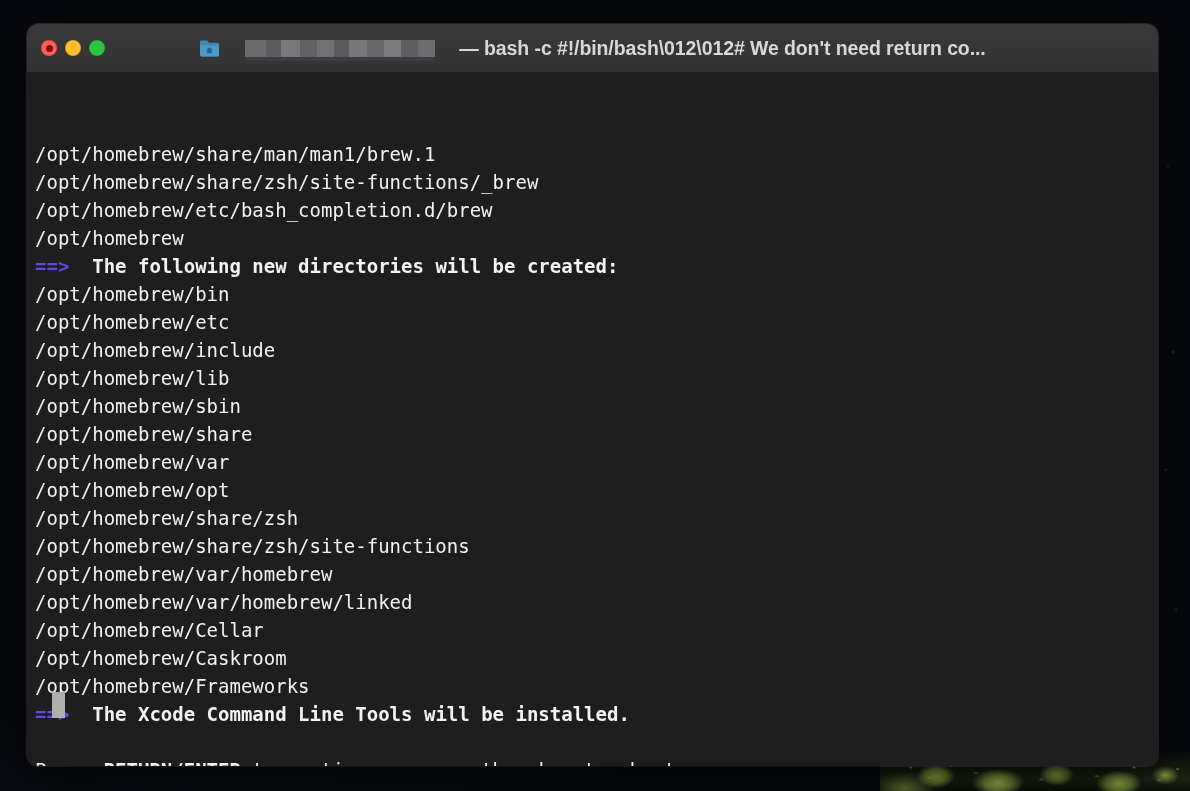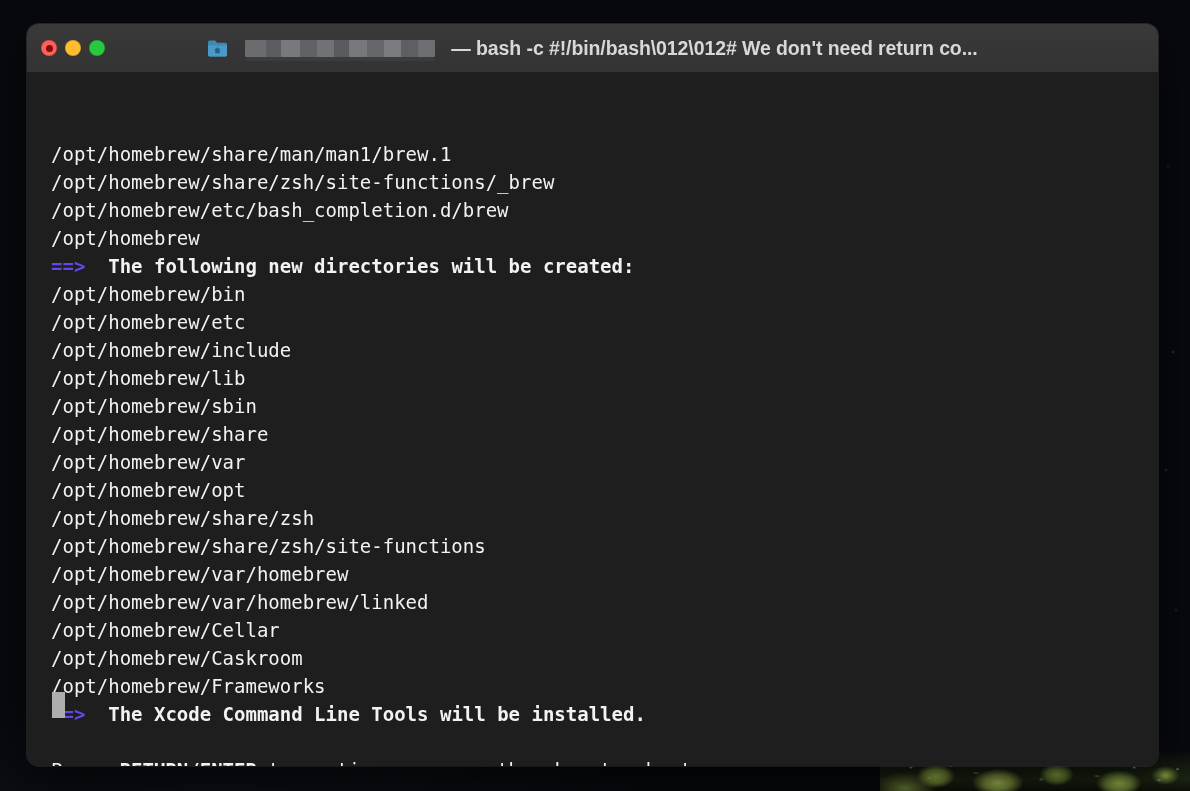--- a/index.html
+++ b/index.html
@@ -108,21 +108,21 @@
   }
   .light-min    { background:#febc2e; box-shadow:inset 0 0 0 .5px rgba(0,0,0,.22); }
   .light-max    { background:#28c840; box-shadow:inset 0 0 0 .5px rgba(0,0,0,.22); }
 
   #title-center {
     position:absolute;
     left:0; right:0; top:0; bottom:0;
     display:flex;
     align-items:center;
     justify-content:center;
-    gap:16px;
+    gap:24px;
     pointer-events:none;
     padding:0 120px 0 120px;
   }
 
   #folder-icon { width:22px; height:19px; flex:0 0 auto; }
 
   #redacted-path {
     width:190px;
     height:17px;
     flex:0 0 auto;
@@ -142,21 +142,21 @@
     font-weight:bold;
     color:#d8d8d8;
     white-space:nowrap;
     letter-spacing:-.1px;
   }
 
   
   #terminal-body {
     height:693px;
     background:#1e1e1e;
-    padding:11px 0 0 24px;
+    padding:11px 0 0 8px;
     font-family:"DejaVu Sans Mono","Liberation Mono",monospace;
     font-size:19px;
     line-height:28px;
     color:#f2f2f2;
     white-space:pre;
     overflow:hidden;
     position:relative;
   }
 
   .term-line { height:28px; }

